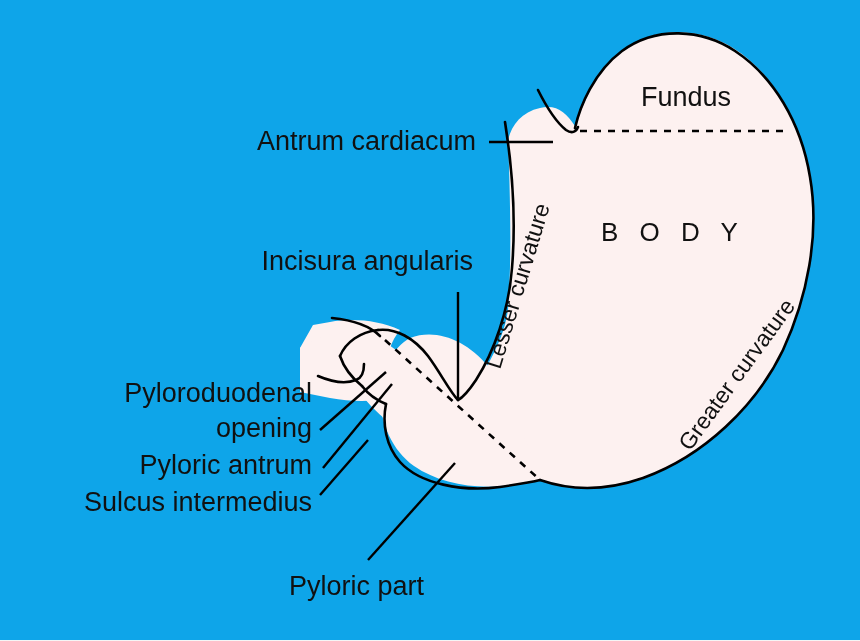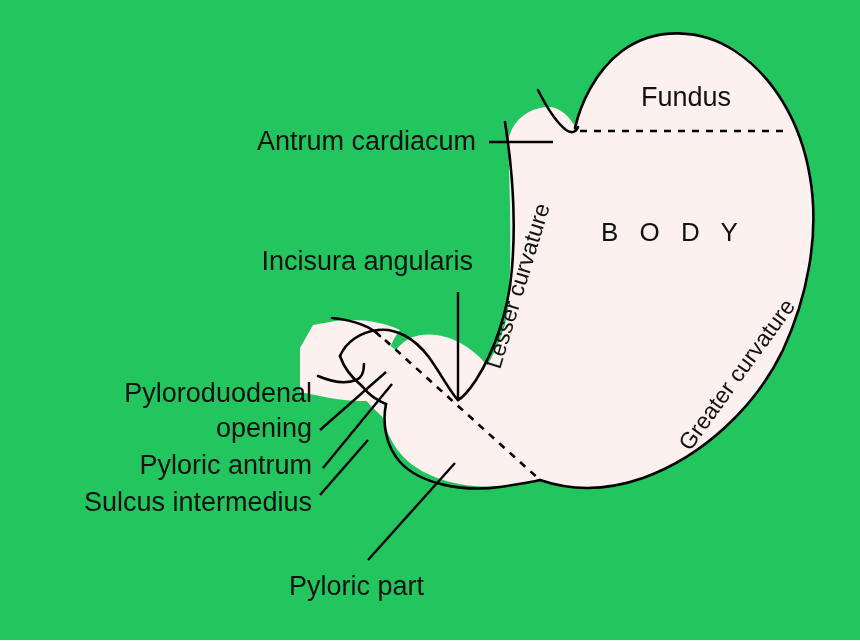--- a/index.html
+++ b/index.html
@@ -4,21 +4,21 @@
 <style>
   html, body {
     margin: 0;
     padding: 0;
     background: #f5f5f5;
   }
   #diagram-root {
     position: relative;
     width: 860px;
     height: 640px;
-    background: #22c55e;
+    background: #0ea5e9;
     font-family: "Liberation Sans", sans-serif;
     overflow: hidden;
   }
   #anatomy-svg {
     position: absolute;
     left: 0;
     top: 0;
     width: 860px;
     height: 641px;
     display: block;

